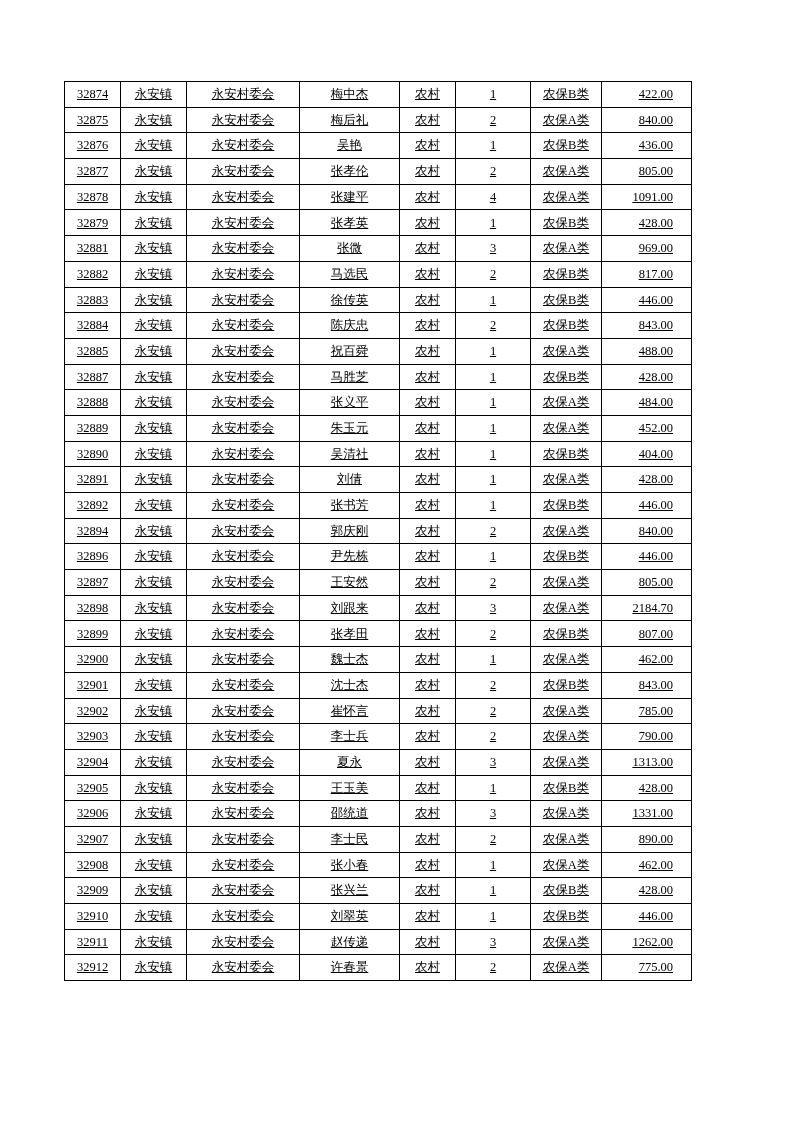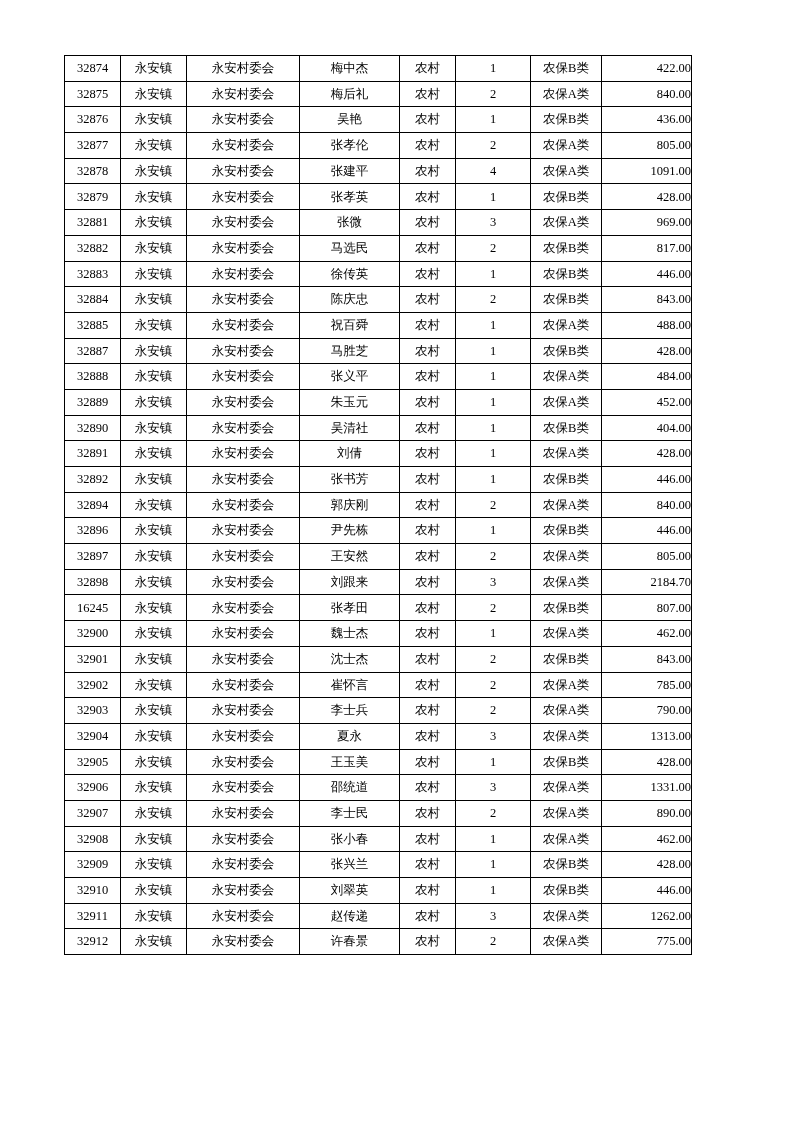--- a/index.html
+++ b/index.html
@@ -11,38 +11,40 @@
     width: 793px;
     height: 1122px;
     position: relative;
     font-family: "Liberation Serif", "DejaVu Serif", serif;
     color: #000000;
     overflow: hidden;
   }
   .sheet {
     position: absolute;
     left: 64px;
-    top: 55px;
+    top: 81px;
+    text-decoration: underline;
   }
   table {
     border-collapse: collapse;
     table-layout: fixed;
   }
   td {
     border: 1px solid #000000;
     font-size: 12.5px;
     height: 24.7px;
     padding: 0;
     text-align: center;
     overflow: hidden;
     white-space: nowrap;
     line-height: 1;
   }
   td.amount {
     text-align: right;
+    padding-right: 18px;
   }
   col.c-id       { width: 56px; }
   col.c-town     { width: 66px; }
   col.c-village  { width: 113px; }
   col.c-name     { width: 100px; }
   col.c-res      { width: 56px; }
   col.c-count    { width: 75px; }
   col.c-cat      { width: 71px; }
   col.c-amount   { width: 90px; }
 </style>
@@ -266,21 +268,21 @@
           <td>32898</td>
           <td>永安镇</td>
           <td>永安村委会</td>
           <td>刘跟来</td>
           <td>农村</td>
           <td>3</td>
           <td>农保A类</td>
           <td class="amount">2184.70</td>
         </tr>
         <tr>
-          <td>16245</td>
+          <td>32899</td>
           <td>永安镇</td>
           <td>永安村委会</td>
           <td>张孝田</td>
           <td>农村</td>
           <td>2</td>
           <td>农保B类</td>
           <td class="amount">807.00</td>
         </tr>
         <tr>
           <td>32900</td>

